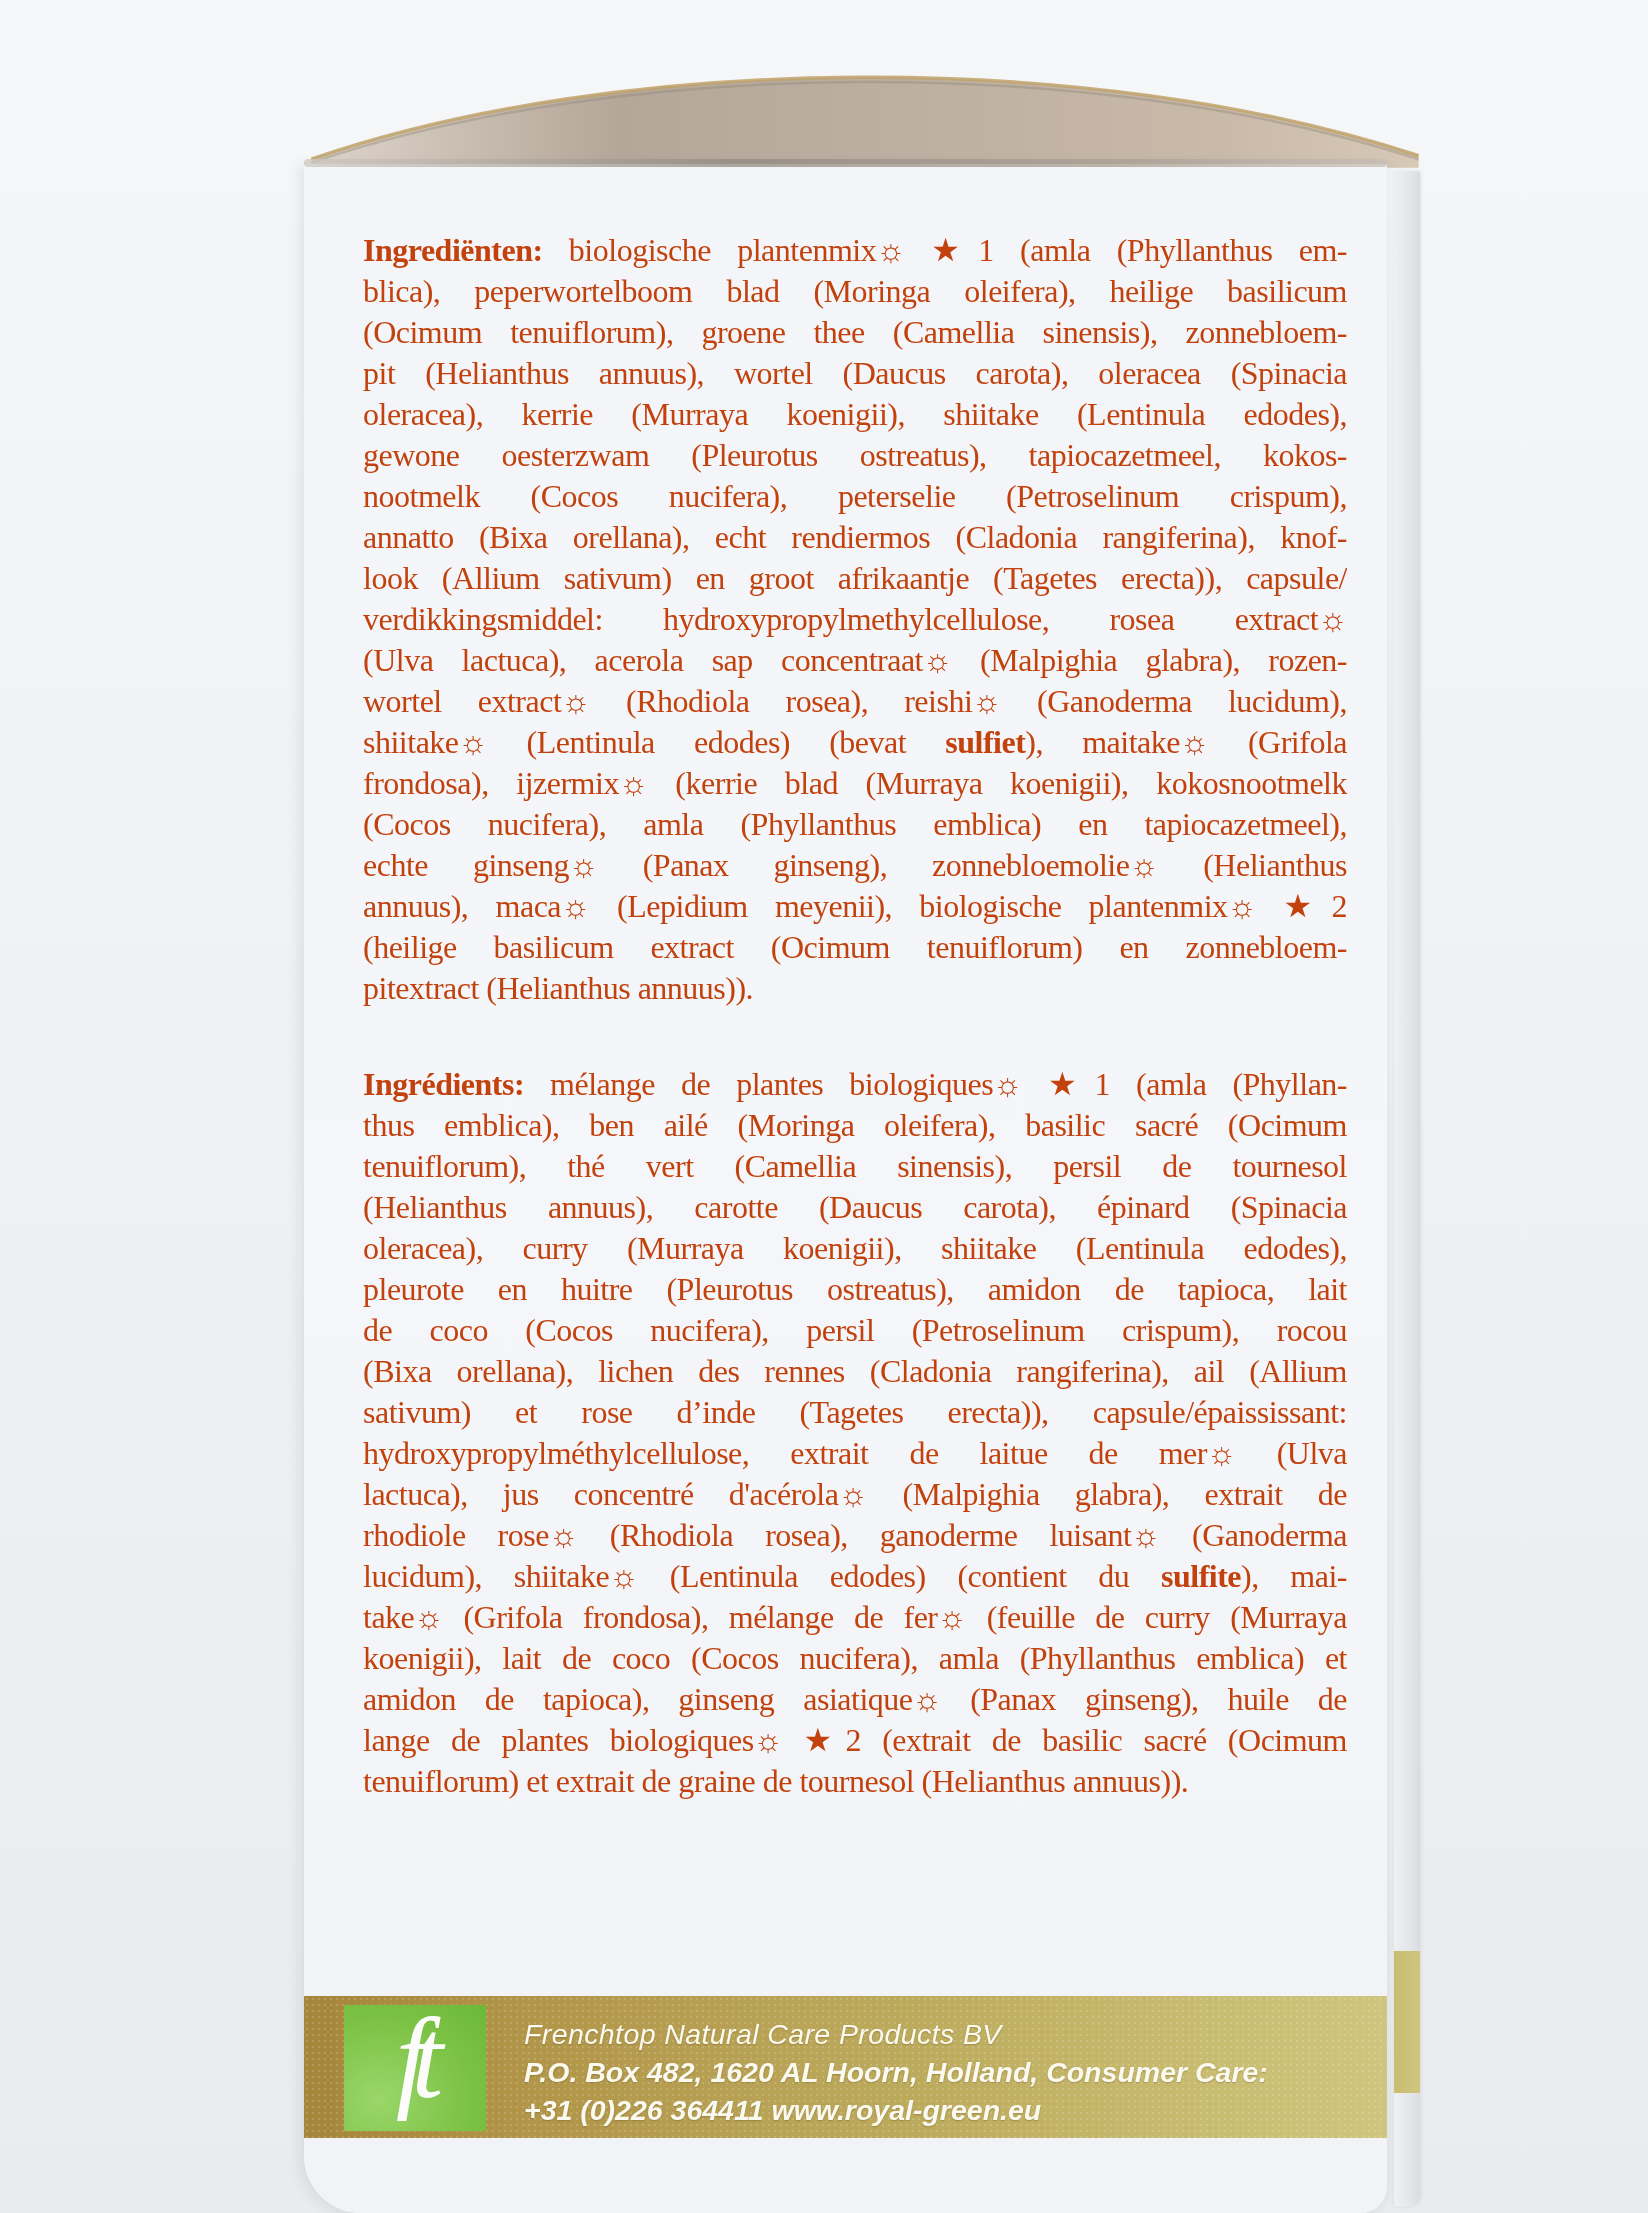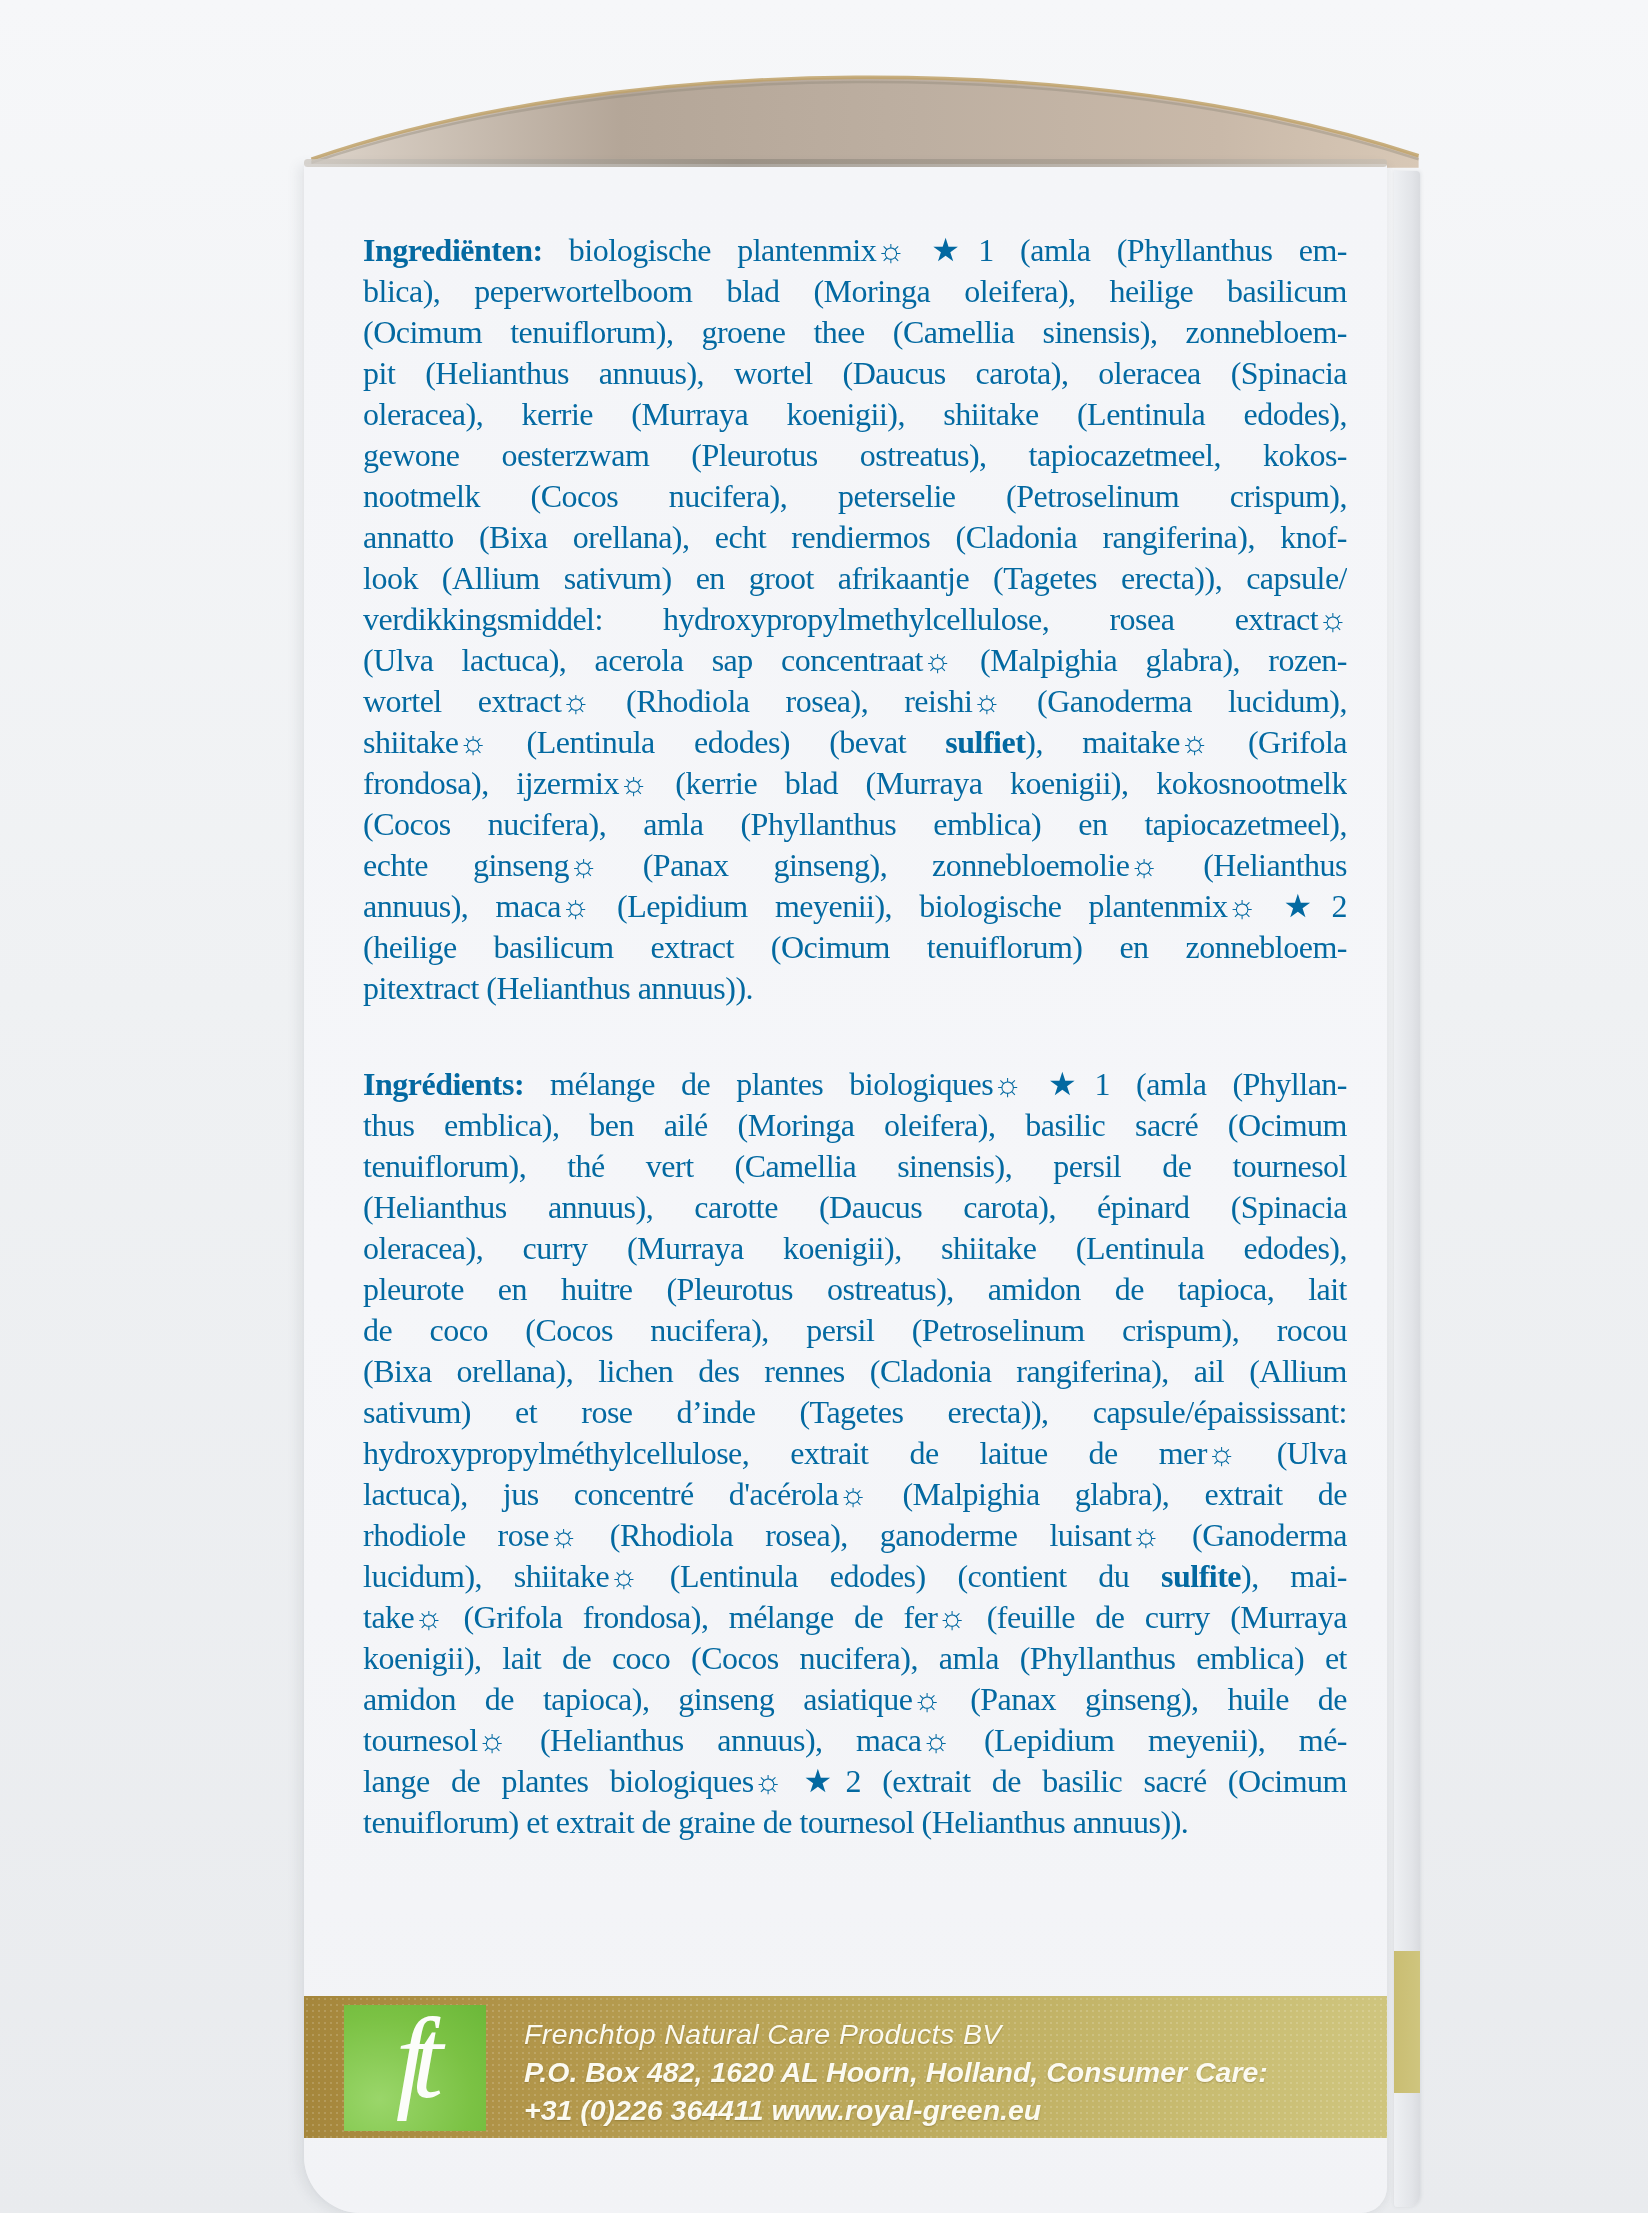--- a/index.html
+++ b/index.html
@@ -27,21 +27,21 @@
     border-radius:0 3.5px 12px 3.5px;
     box-shadow:0.9px 0 3.5px rgba(90,95,105,0.12);
   }
   .side-band{
     position:absolute;left:1394px;top:1951px;width:26px;height:142px;
     background:linear-gradient(90deg,#c9bd72,#cfc57e);
   }
   
   .para{
     position:absolute;left:363px;width:984px;
-    color:#0369a1;font-size:32px;line-height:41px;letter-spacing:-0.5px;
+    color:#c2410c;font-size:32px;line-height:41px;letter-spacing:-0.5px;
   }
   .para .tline{
     height:41px;overflow:hidden;
     text-align:justify;text-align-last:justify;
   }
   .para .tline.last{text-align-last:left;}
   .para b{font-weight:bold;}
   .para b.u{text-decoration-thickness:2.6px;text-underline-offset:4.3px;margin-top:8px;}
   #dutch-para{top:230px;}
   #french-para{top:1064px;}
@@ -130,21 +130,20 @@
     <div class="tline">de coco (Cocos nucifera), persil (Petroselinum crispum), rocou</div>
     <div class="tline">(Bixa orellana), lichen des rennes (Cladonia rangiferina), ail (Allium</div>
     <div class="tline">sativum) et rose d’inde (Tagetes erecta)), capsule/épaississant:</div>
     <div class="tline">hydroxypropylméthylcellulose, extrait de laitue de mer☼ (Ulva</div>
     <div class="tline">lactuca), jus concentré d'acérola☼ (Malpighia glabra), extrait de</div>
     <div class="tline">rhodiole rose☼ (Rhodiola rosea), ganoderme luisant☼ (Ganoderma</div>
     <div class="tline">lucidum), shiitake☼ (Lentinula edodes) (contient du <b class="u">sulfite</b>), mai-</div>
     <div class="tline">take☼ (Grifola frondosa), mélange de fer☼ (feuille de curry (Murraya</div>
     <div class="tline">koenigii), lait de coco (Cocos nucifera), amla (Phyllanthus emblica) et</div>
     <div class="tline">amidon de tapioca), ginseng asiatique☼ (Panax ginseng), huile de</div>
-    <div class="tline">tournesol☼ (Helianthus annuus), maca☼ (Lepidium meyenii), mé-</div>
     <div class="tline">lange de plantes biologiques☼ ★2 (extrait de basilic sacré (Ocimum</div>
     <div class="tline last">tenuiflorum) et extrait de graine de tournesol (Helianthus annuus)).</div>
   </div>
 
 <div class="band">
   <div class="logo">
     <span class="lf">ft</span>
   </div>
   <div class="band-text">
     <div class="co">Frenchtop Natural Care Products BV</div>

